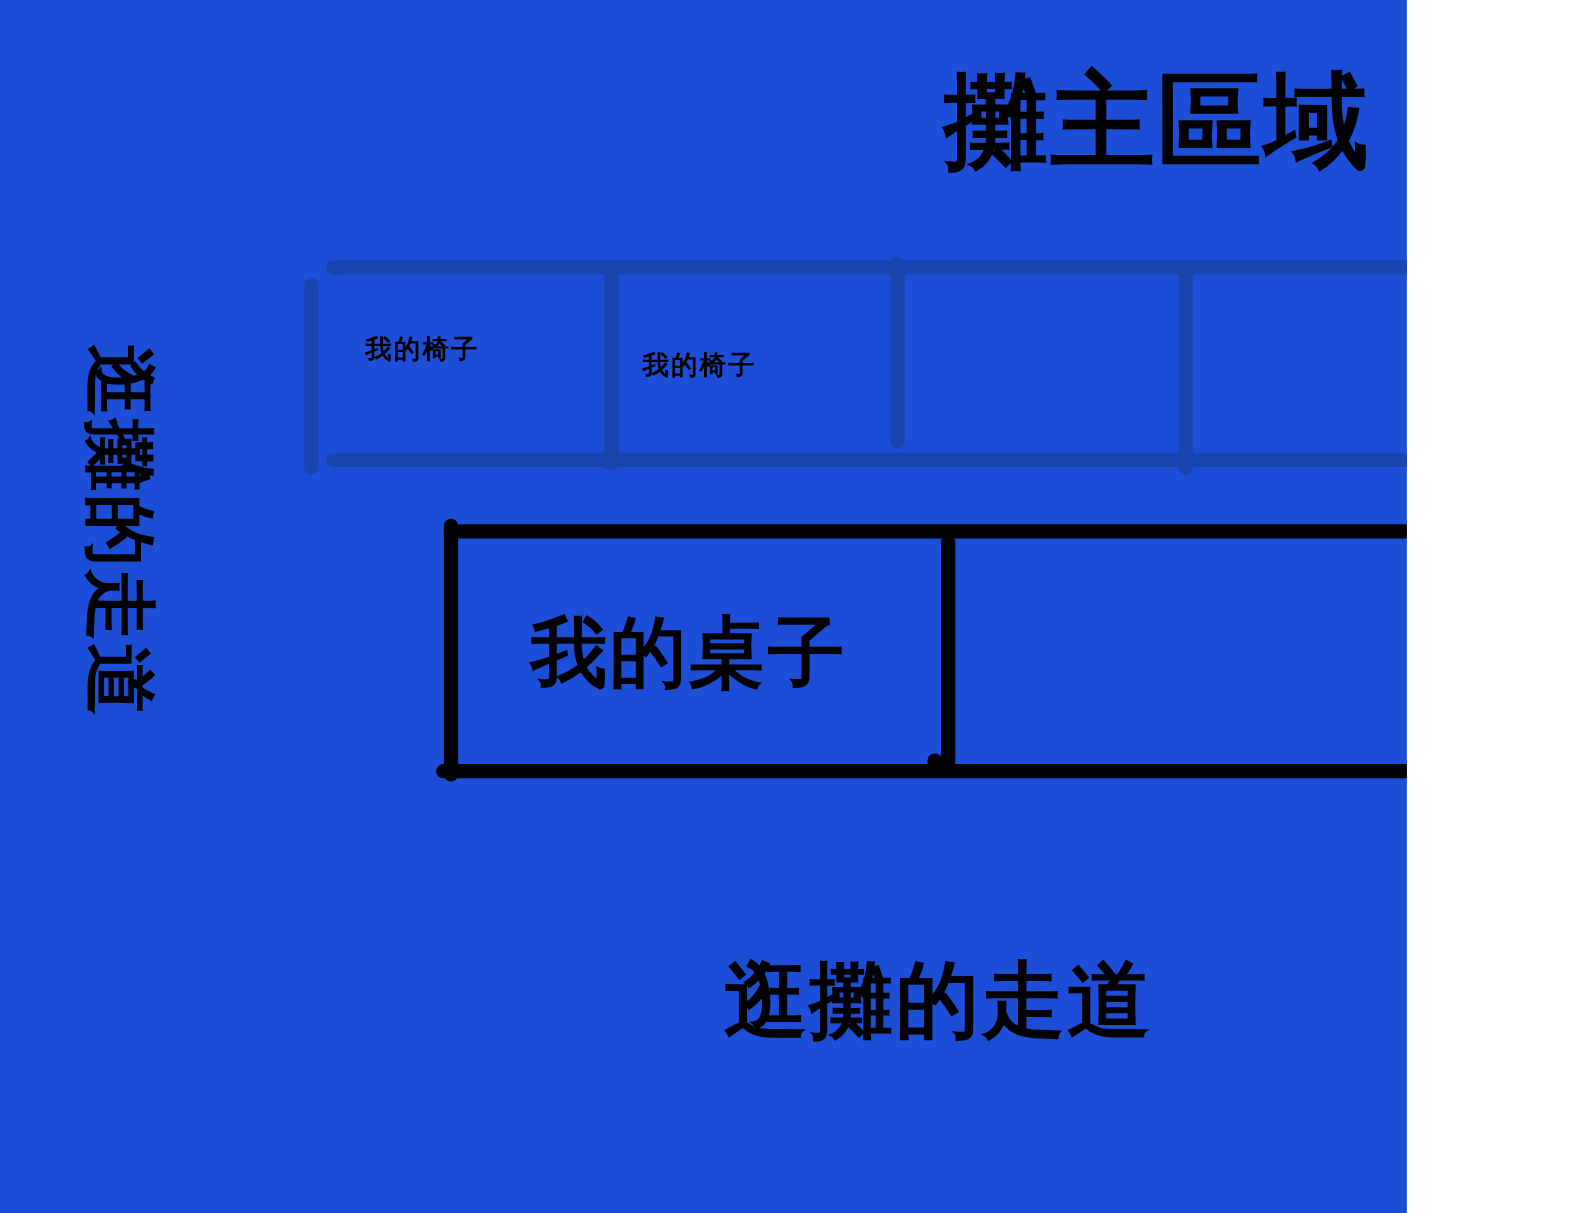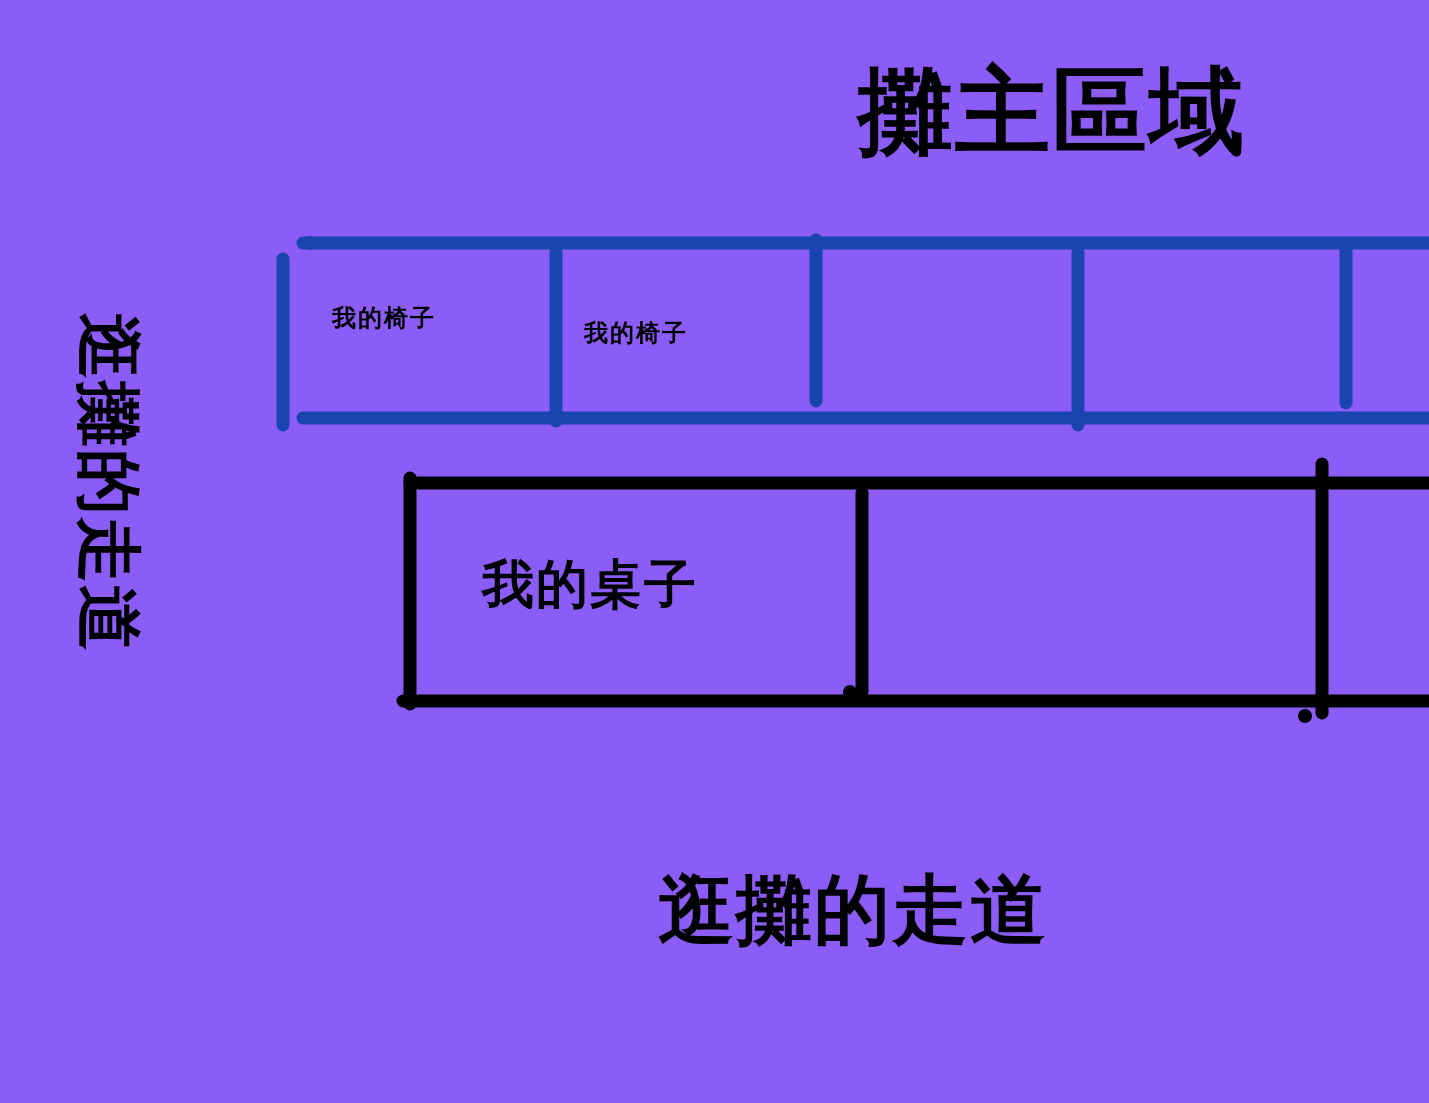--- a/index.html
+++ b/index.html
@@ -3,23 +3,23 @@
 <meta charset="utf-8">
 <style>
   html, body {
     margin: 0;
     padding: 0;
     background: #ffffff;
     font-family: "Liberation Sans", "DejaVu Sans", sans-serif;
   }
   .canvas {
     position: relative;
-    width: 1429px;
+    width: 1279px;
     height: 1103px;
-    background: #8b5cf6;
+    background: #1d4ed8;
     overflow: hidden;
   }
   .canvas svg {
     position: absolute;
     left: 0;
     top: 0;
   }
   .label {
     position: absolute;
     color: #000000;
@@ -29,21 +29,21 @@
   }
   .title {
     font-size: 95px;
     font-weight: 600;
   }
   .chair-label {
     font-size: 24px;
     font-weight: 700;
   }
   .table-label {
-    font-size: 52px;
+    font-size: 70px;
     font-weight: 700;
     text-align: center;
   }
   .aisle-bottom {
     font-size: 76px;
     font-weight: 600;
   }
   .aisle-left {
     font-size: 66px;
     font-weight: 600;

